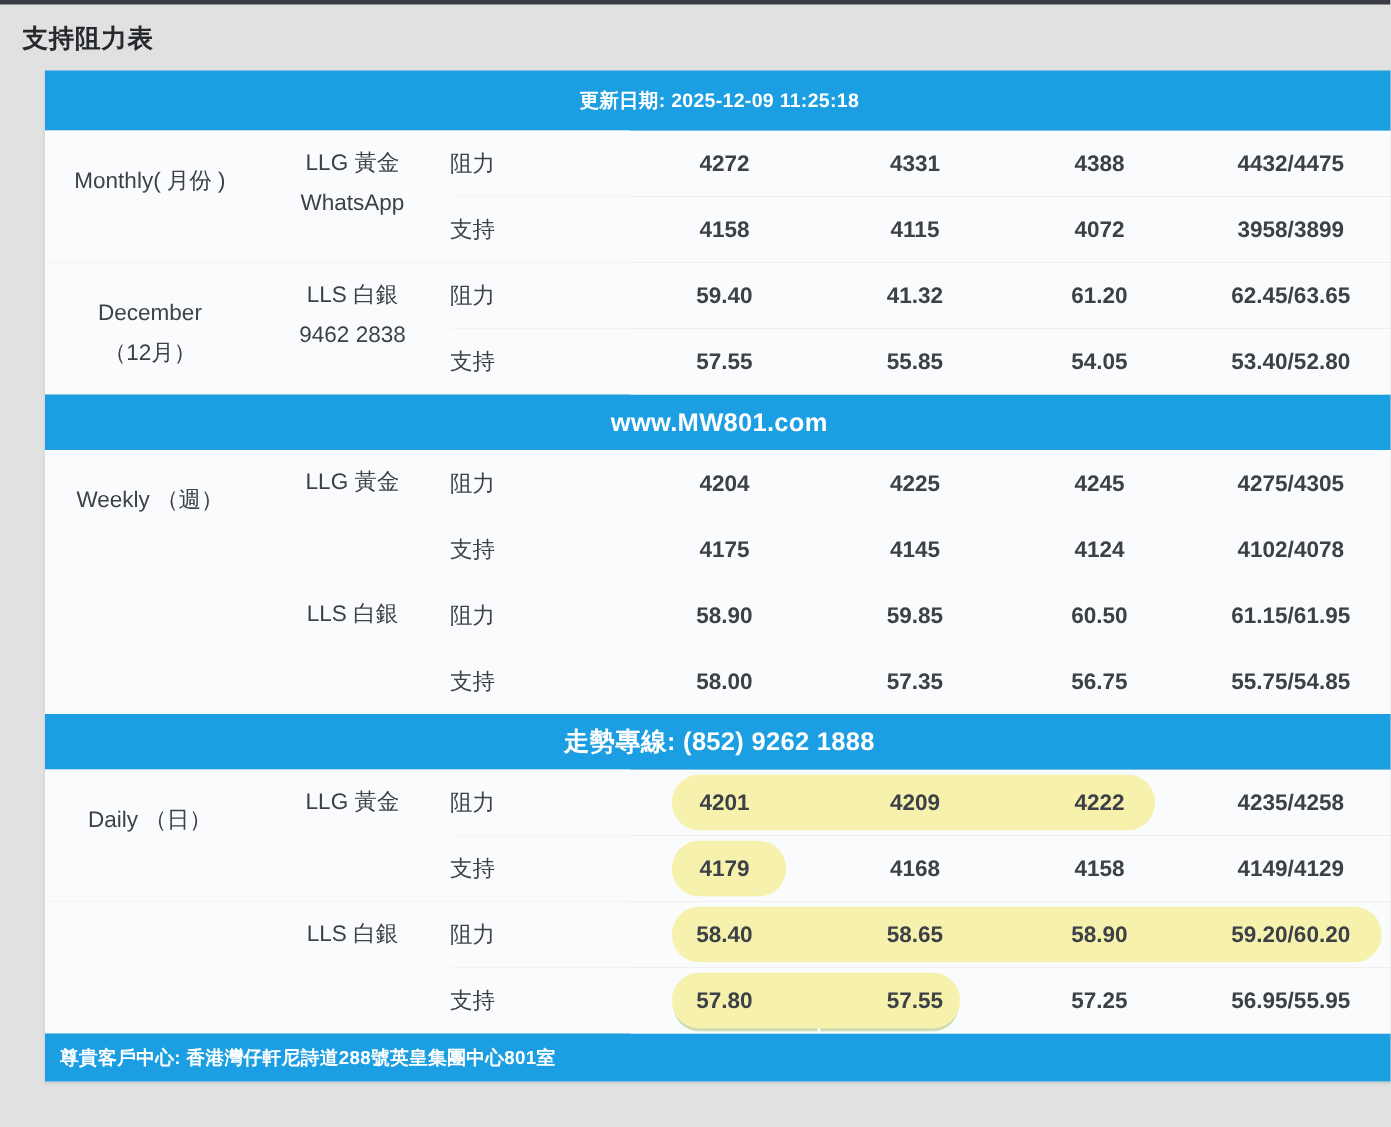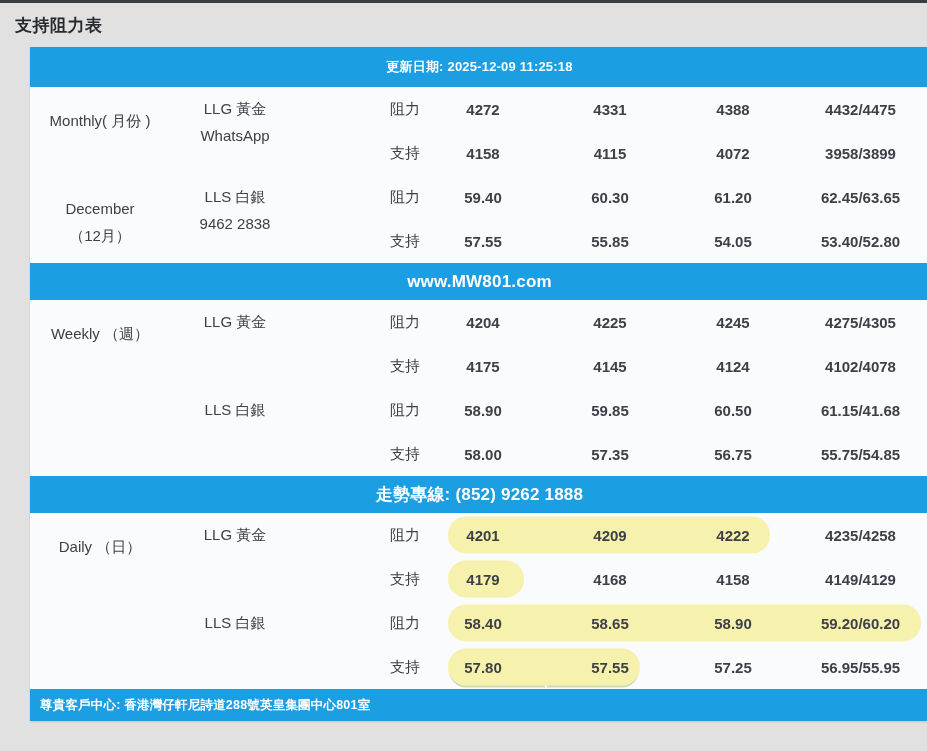--- a/index.html
+++ b/index.html
@@ -32,21 +32,21 @@
   .bar-footer{height:32px;text-align:left;padding-left:10px;font-size:12.5px;}
   .body-row td{background:#fafbfc;height:44px;font-size:15px;}
   .c-period{
     text-align:center;vertical-align:top;
     padding-top:20px;line-height:27px;background:#fafbfc;
   }
   .c-product{
     text-align:center;vertical-align:top;
     padding-top:8px;line-height:27px;background:#fafbfc;
   }
-  .c-label{text-align:right;vertical-align:middle;}
+  .c-label{text-align:left;vertical-align:middle;}
   .c-val{text-align:center;vertical-align:middle;position:relative;}
   .v{position:relative;z-index:1;font-weight:bold;}
   .band{
     position:absolute;z-index:0;
     top:50%;transform:translateY(-50%);
     height:37px;background:#f6f2ad;
     left:0;right:0;
   }
   .hl-l{left:28px;border-top-left-radius:18px;border-bottom-left-radius:18px;}
   .hl-r{right:22px;border-top-right-radius:18px;border-bottom-right-radius:18px;}
@@ -105,21 +105,21 @@
     <td rowspan="2" class="c-period">
       <div>December</div>
       <div>（12月）</div>
     </td>
     <td rowspan="2" class="c-product">
       <div>LLS 白銀</div>
       <div>9462 2838</div>
     </td>
     <td class="c-label">阻力</td>
     <td class="c-val"><span class="v">59.40</span></td>
-    <td class="c-val"><span class="v">60.30</span></td>
+    <td class="c-val"><span class="v">41.32</span></td>
     <td class="c-val"><span class="v">61.20</span></td>
     <td class="c-val"><span class="v">62.45/63.65</span></td>
   </tr>
   <tr class="body-row">
     <td class="c-label">支持</td>
     <td class="c-val"><span class="v">57.55</span></td>
     <td class="c-val"><span class="v">55.85</span></td>
     <td class="c-val"><span class="v">54.05</span></td>
     <td class="c-val"><span class="v">53.40/52.80</span></td>
   </tr>
@@ -157,21 +157,21 @@
       <div></div>
     </td>
     <td rowspan="2" class="c-product">
       <div>LLS 白銀</div>
       <div></div>
     </td>
     <td class="c-label">阻力</td>
     <td class="c-val"><span class="v">58.90</span></td>
     <td class="c-val"><span class="v">59.85</span></td>
     <td class="c-val"><span class="v">60.50</span></td>
-    <td class="c-val"><span class="v">61.15/41.68</span></td>
+    <td class="c-val"><span class="v">61.15/61.95</span></td>
   </tr>
   <tr class="body-row">
     <td class="c-label">支持</td>
     <td class="c-val"><span class="v">58.00</span></td>
     <td class="c-val"><span class="v">57.35</span></td>
     <td class="c-val"><span class="v">56.75</span></td>
     <td class="c-val"><span class="v">55.75/54.85</span></td>
   </tr>
 
   <tr>

